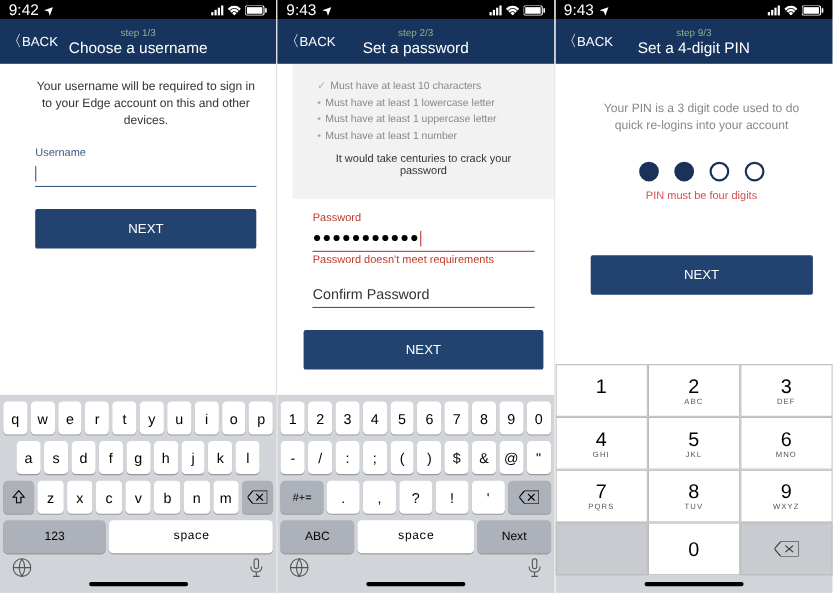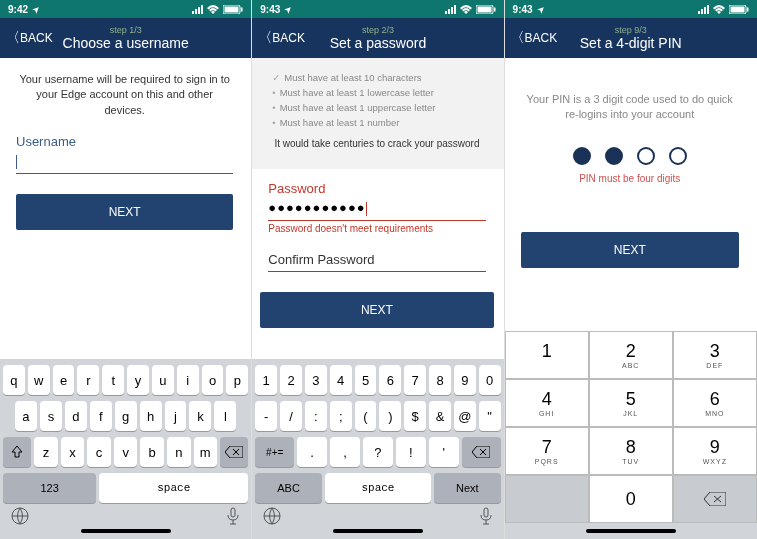--- a/index.html
+++ b/index.html
@@ -1,31 +1,31 @@
 <!DOCTYPE html>
 <html><head>
 <meta charset="utf-8">
 <style>
   * { box-sizing: border-box; margin: 0; padding: 0; }
   body { font-family: -apple-system, "Helvetica Neue", Arial, sans-serif; background: #fff; }
   .container { display: flex; width: 757px; height: 539px; }
   .screen { width: 252.3px; height: 539px; position: relative; display: flex; flex-direction: column; background: #fff; border-right: 1px solid #ddd; overflow: hidden; }
   .screen:last-child { border-right: none; }
-  .statusbar { height: 18px; background: #0f766e; color: #fff; display: flex; align-items: center; justify-content: space-between; padding: 0 8px; font-size: 10px; font-weight: bold; }
+  .statusbar { height: 18px; background: #000000; color: #fff; display: flex; align-items: center; justify-content: space-between; padding: 0 8px; font-size: 14px; }
   .sb-left { display: flex; align-items: center; gap: 4px; }
   .sb-right { display: flex; align-items: center; gap: 4px; }
   .header { background: #16345e; color: #fff; height: 40px; position: relative; display: flex; align-items: center; }
   .back { position: absolute; left: 6px; font-size: 12px; display: flex; align-items: center; }
   .back-chevron { font-size: 14px; margin-right: 0; }
   .head-center { position: absolute; left: 0; right: 0; text-align: center; }
   .step { font-size: 9px; color: #8fb18c; }
   .head-title { font-size: 14px; font-weight: 400; }
-  .content { flex: 1; padding: 14px 18px 0 16px; overflow: hidden; }
+  .content { flex: 1; padding: 14px 18px 0 32px; overflow: hidden; }
   .helper { font-size: 11px; color: #333; text-align: center; line-height: 1.4; margin-bottom: 16px; }
-  .field-label { font-size: 13px; color: #3a5c86; margin-bottom: 2px; }
+  .field-label { font-size: 10px; color: #3a5c86; margin-bottom: 2px; }
   .field-label.err { color: #c0392b; }
   .text-input { width: 100%; border: none; border-bottom: 1px solid #3a5c86; font-size: 13px; padding: 2px 0 4px 0; outline: none; }
   .text-input.err { border-bottom: 1px solid #c0392b; }
   .field-error { font-size: 10px; color: #c0392b; margin-top: 2px; }
   .caret { display: inline-block; width: 1px; height: 14px; background: #3a5c86; vertical-align: middle; }
   .btn-next { background: #22436f; color: #fff; text-align: center; padding: 11px 0; font-size: 12px; margin-top: 20px; border-radius: 2px; }
   
   
   .kbd { position: absolute; bottom: 0; left: 0; right: 0; background: #d1d4d9; padding: 6px 3px 6px 3px; }
   .kbd-row { display: flex; gap: 3px; margin-bottom: 6px; justify-content: center; }

